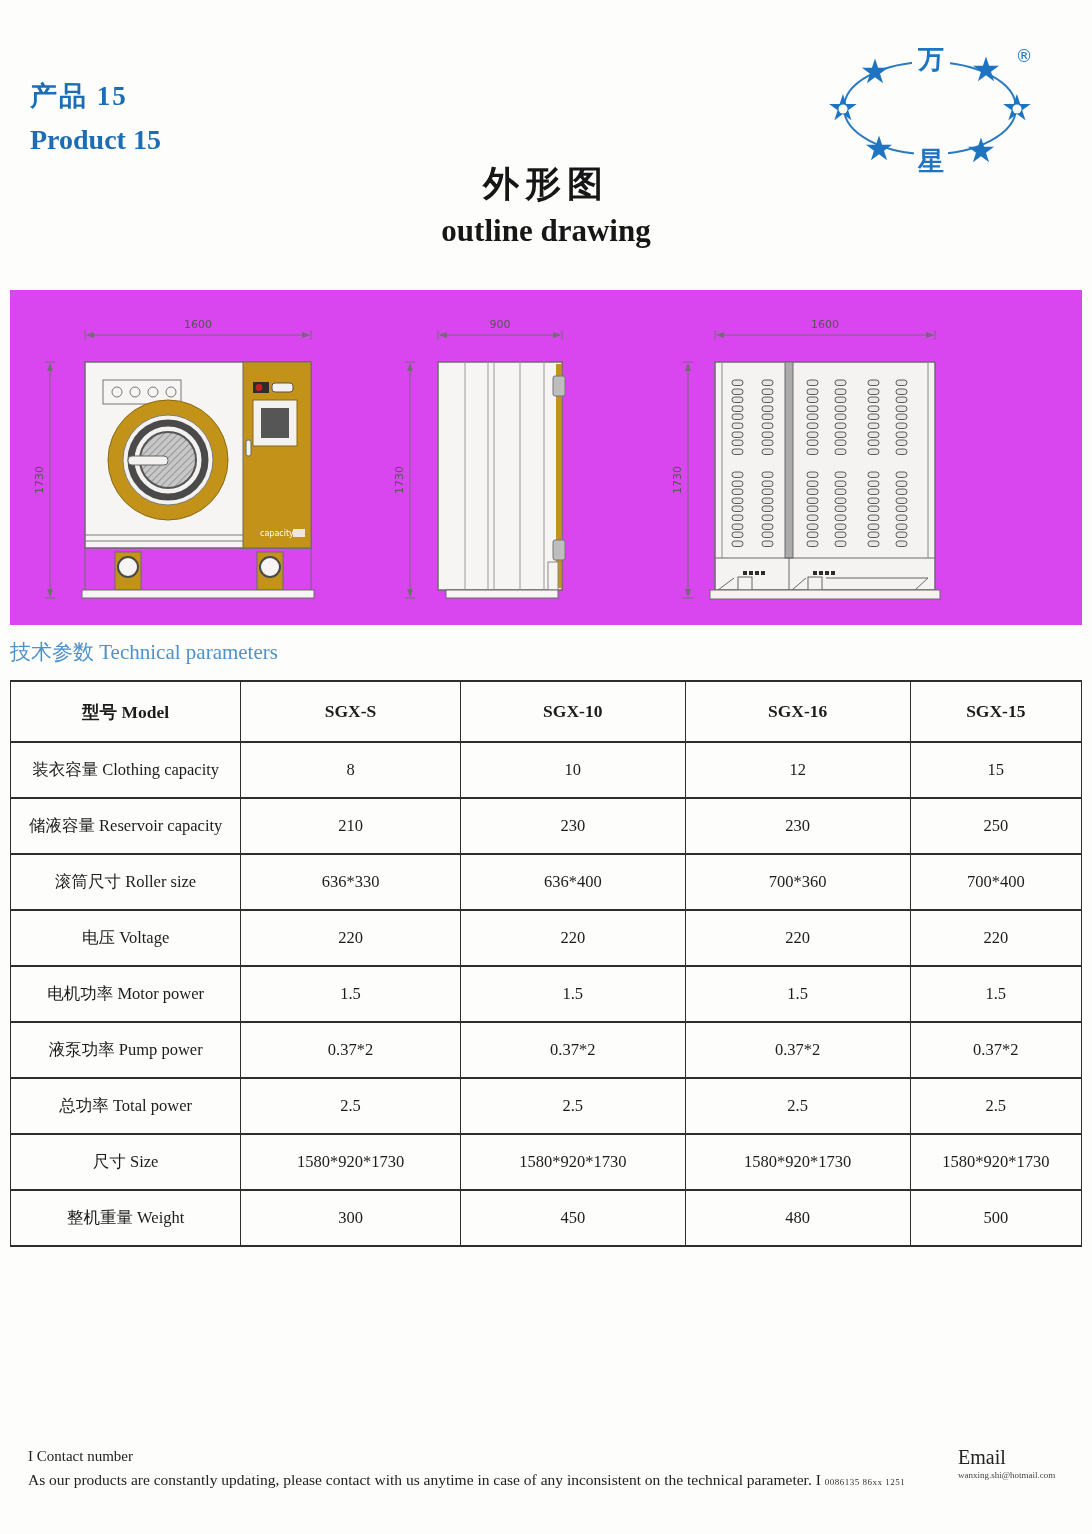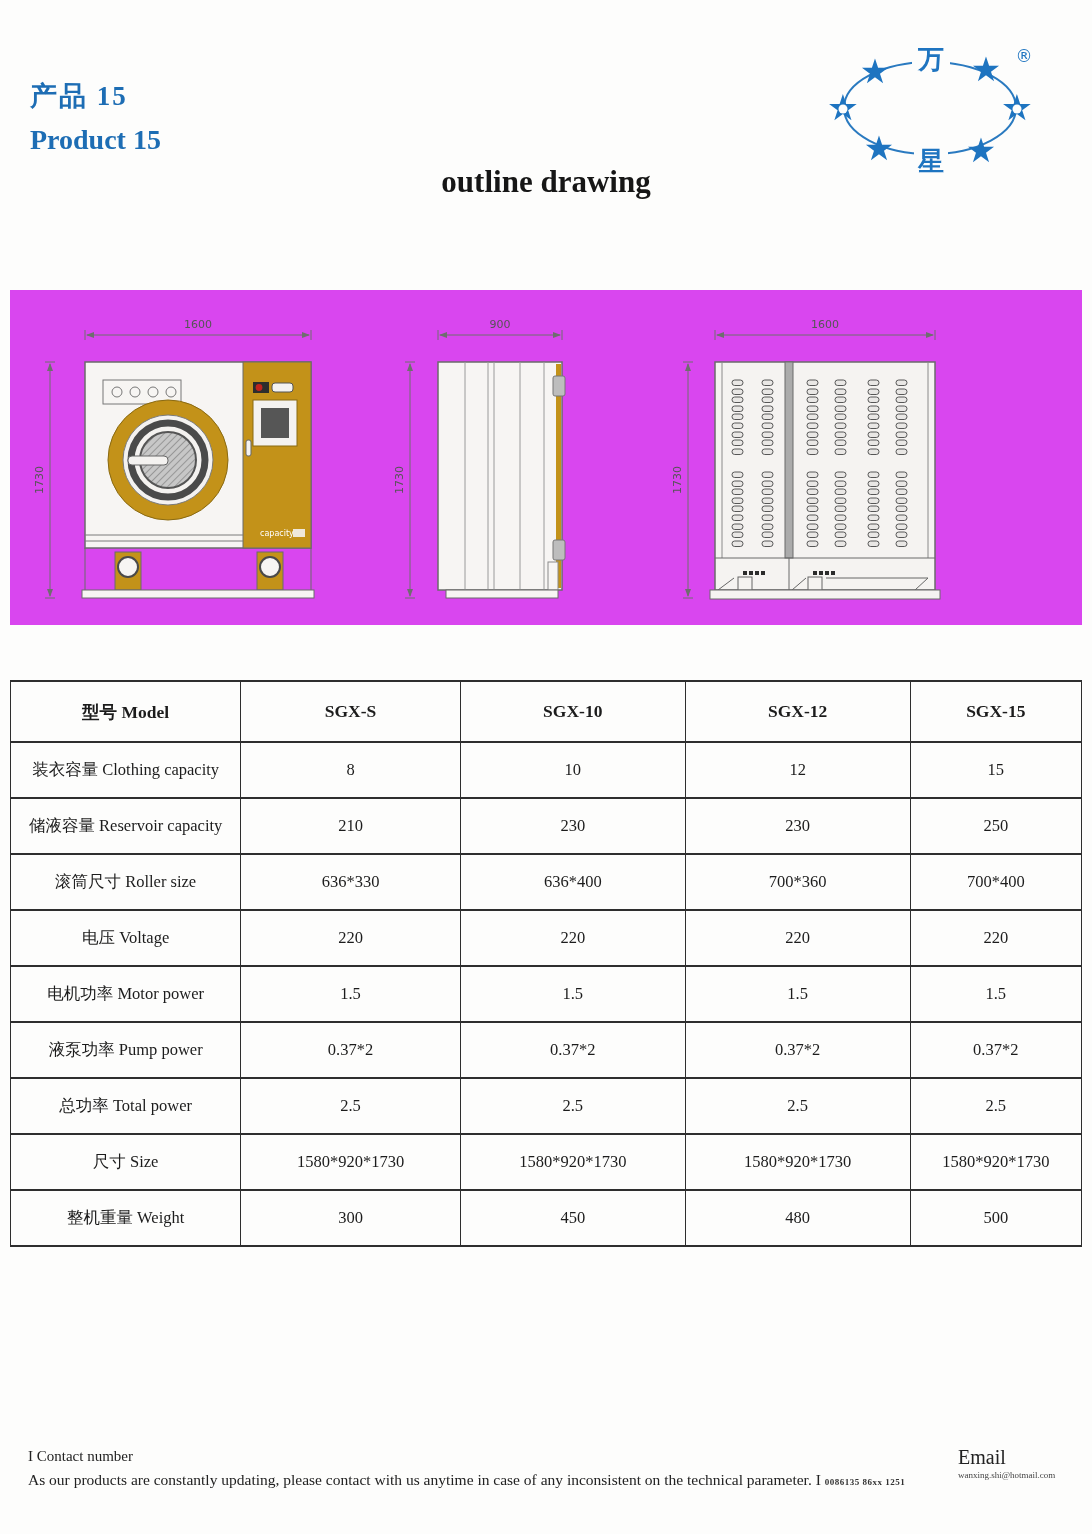--- a/index.html
+++ b/index.html
@@ -32,21 +32,21 @@
     text-align:center;vertical-align:middle;background:#fdfdfc;
     font-family:"Liberation Serif","DejaVu Serif",serif;
   }
   table.spec th{height:57px;font-size:17.5px;font-weight:bold;}
   table.spec td{height:52px;font-size:16.5px;font-weight:normal;}
   table.spec td.lbl{font-size:16.5px;}
   
   .footer{position:absolute;left:0;top:1440px;width:1092px;}
   .f-contact{position:absolute;left:28px;top:8px;font-size:15px;color:#222;}
   .f-notice{position:absolute;left:28px;top:31px;font-size:15.5px;color:#222;white-space:nowrap;}
-  .f-phone{font-size:9px;color:#333;letter-spacing:.5px;font-weight:bold;}
+  .f-phone{font-size:9px;color:#333;letter-spacing:.5px;}
   .f-email-label{position:absolute;left:958px;top:6px;font-size:20px;color:#222;}
   .f-email{position:absolute;left:958px;top:30px;font-size:9px;color:#444;}
   svg text{font-family:"DejaVu Sans","Liberation Sans",sans-serif;}
 </style>
 </head>
 <body>
 
 <div class="page">
 
   <div class="hdr-left">
@@ -69,20 +69,21 @@
       <text x="153" y="124" text-anchor="middle" font-size="34" fill="#1e74c0">★</text>
 
       <text x="15" y="82" text-anchor="middle" font-size="36" fill="#1e74c0">★</text>
       <circle cx="15" cy="71" r="4.5" fill="#fdfdfc"></circle>
       <text x="189" y="82" text-anchor="middle" font-size="36" fill="#1e74c0">★</text>
       <circle cx="189" cy="71" r="4.5" fill="#fdfdfc"></circle>
     </svg>
   </div>
 
   <div class="main-title">
+    <div class="zh">外形图</div>
     <div class="en">outline drawing</div>
   </div>
 
   <div class="draw-panel">
     <svg width="1072" height="335" viewBox="0 0 1072 335">
       <defs>
         <marker id="ah" orient="auto-start-reverse" markerWidth="9" markerHeight="8" refX="7" refY="3">
           <path d="M0,0 L8,3 L0,6 z" fill="#6e6e6e"></path>
         </marker>
         <pattern id="hatch" width="5" height="5" patternUnits="userSpaceOnUse" patternTransform="rotate(45)">
@@ -214,35 +215,36 @@
         <rect x="798" y="287" width="14" height="13" fill="#f5f3f1" stroke="#666"></rect>
         <line x1="708" y1="300" x2="724" y2="288" stroke="#666"></line>
         <line x1="782" y1="300" x2="796" y2="288" stroke="#666"></line>
         <line x1="816" y1="288" x2="918" y2="288" stroke="#666"></line>
         <line x1="905" y1="300" x2="918" y2="288" stroke="#666"></line>
         <rect x="700" y="300" width="230" height="9" fill="#f5f3f1" stroke="#6b6b6b"></rect>
       </g>
     </svg>
   </div>
 
+  <div class="sec-head">技术参数 Technical parameters</div>
 
   <table class="spec">
     <colgroup>
         <col class="c0">
         <col class="c1">
         <col class="c2">
         <col class="c3">
         <col class="c4">
       </colgroup>
     <tbody>
         <tr>
       <th>型号 Model</th>
       <th>SGX-S</th>
       <th>SGX-10</th>
-      <th>SGX-12</th>
+      <th>SGX-16</th>
       <th>SGX-15</th>
     </tr>
     <tr>
       <td class="lbl">装衣容量 Clothing capacity</td>
       <td>8</td>
       <td>10</td>
       <td>12</td>
       <td>15</td>
     </tr>
     <tr>

